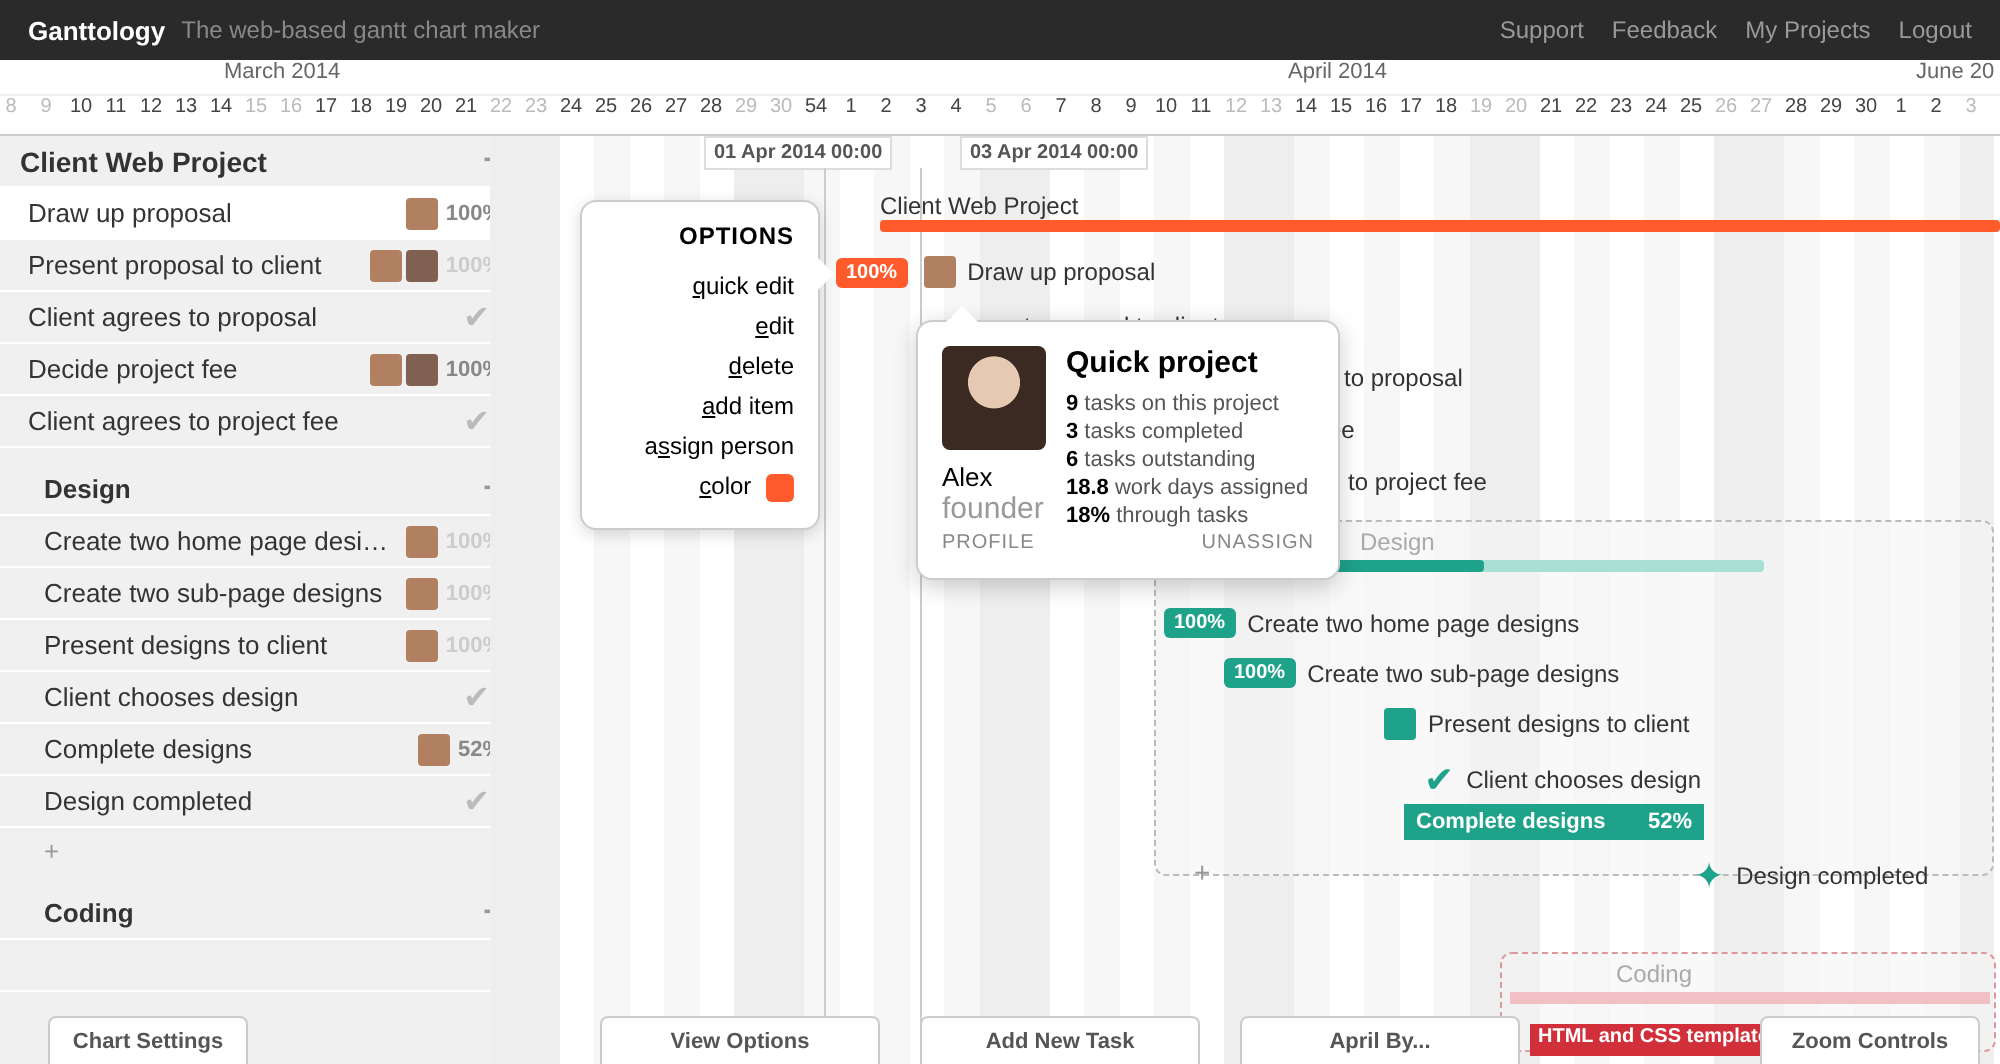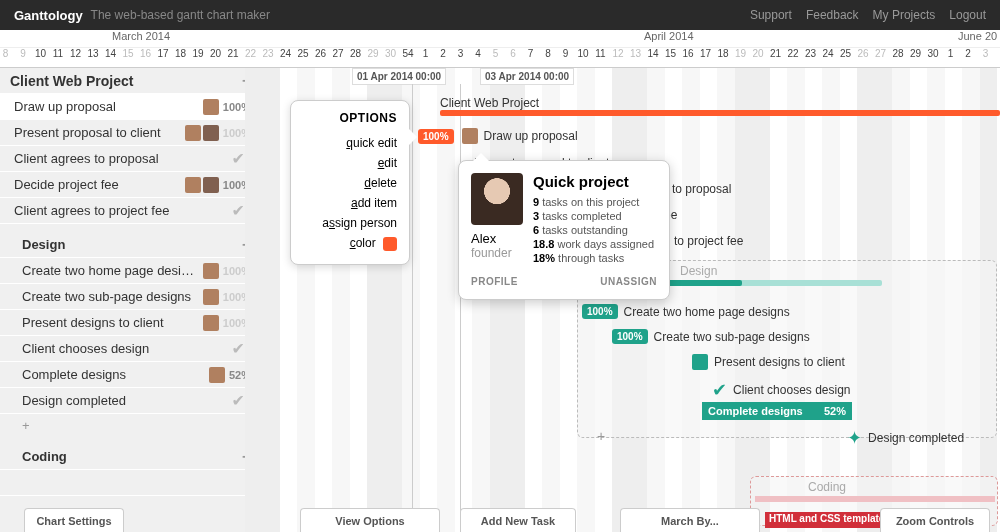--- a/index.html
+++ b/index.html
@@ -57,25 +57,25 @@
 .options-pop .ttl { font-weight: bold; font-size: 12px; text-align: right; margin-bottom: 8px; letter-spacing: 0.5px; }
 .options-pop div.opt { text-align: right; padding: 3px 0; cursor: pointer; }
 .options-pop .color-sw { display: inline-block; width: 14px; height: 14px; background: #ff5a2b; border-radius: 3px; vertical-align: middle; margin-left: 4px; }
 .options-pop .arrow { position: absolute; right: -8px; top: 28px; width: 0; height: 0; border-top: 8px solid transparent; border-bottom: 8px solid transparent; border-left: 8px solid #fff; }
 
 
 .card { position: absolute; left: 458px; top: 160px; width: 212px; background: #fff; border: 1px solid #ccc; border-radius: 8px; box-shadow: 0 3px 12px rgba(0,0,0,0.2); padding: 12px; font-size: 11px; }
 .card .top { display: flex; gap: 10px; }
 .card .photo { width: 52px; height: 52px; border-radius: 4px; background: #333; background: radial-gradient(circle at 50% 35%, #e6c9b3 30%, #3a2a22 31%); }
 .card .name { font-size: 13px; margin-top: 6px; }
-.card .role { color: #999; font-size: 12px; }
+.card .role { color: #999; font-size: 15px; }
 .card h3 { font-size: 15px; margin-bottom: 6px; }
 .card .line { color: #555; margin: 2px 0; }
 .card .line b { color: #000; }
-.card .foot { display: flex; justify-content: space-between; margin-top: 10px; font-size: 10px; font-weight: bold; letter-spacing: 0.5px; color: #888; }
+.card .foot { display: flex; justify-content: space-between; font-size: 10px; font-weight: normal; letter-spacing: 0.5px; color: #888; }
 .card .arrow-up { position: absolute; top: -8px; left: 14px; width: 0; height: 0; border-left: 8px solid transparent; border-right: 8px solid transparent; border-bottom: 8px solid #fff; }
 
 
 .marker { position: absolute; top: 0; font-size: 10px; font-weight: bold; color: #555; background: #fff; padding: 2px 4px; border: 1px solid #ddd; }
 .marker-line { position: absolute; top: 16px; bottom: 0; width: 1px; background: #ccc; }
 
 
 .bottom-btn { position: absolute; bottom: 0; height: 24px; background: #fff; border: 1px solid #ccc; border-bottom: none; border-radius: 4px 4px 0 0; font-size: 11px; font-weight: bold; color: #555; display: flex; align-items: center; justify-content: center; cursor: pointer; }
 
 .u { text-decoration: underline; }
@@ -381,15 +381,15 @@
     </div>
   </div>
   <div class="foot">
     <span>PROFILE</span>
     <span>UNASSIGN</span>
   </div>
 </div>
 
 <div class="bottom-btn" style="left:24px; width:100px">Chart Settings</div>
 <div class="bottom-btn" style="left:300px; width:140px">View Options</div>
-<div class="bottom-btn" style="left:460px; width:116px">Add New Task</div>
-<div class="bottom-btn" style="left:620px; width:140px">March By...</div>
+<div class="bottom-btn" style="left:460px; width:140px">Add New Task</div>
+<div class="bottom-btn" style="left:620px; width:140px">April By...</div>
 <div class="bottom-btn" style="left:880px; width:110px">Zoom Controls</div>
 
 </body></html>

